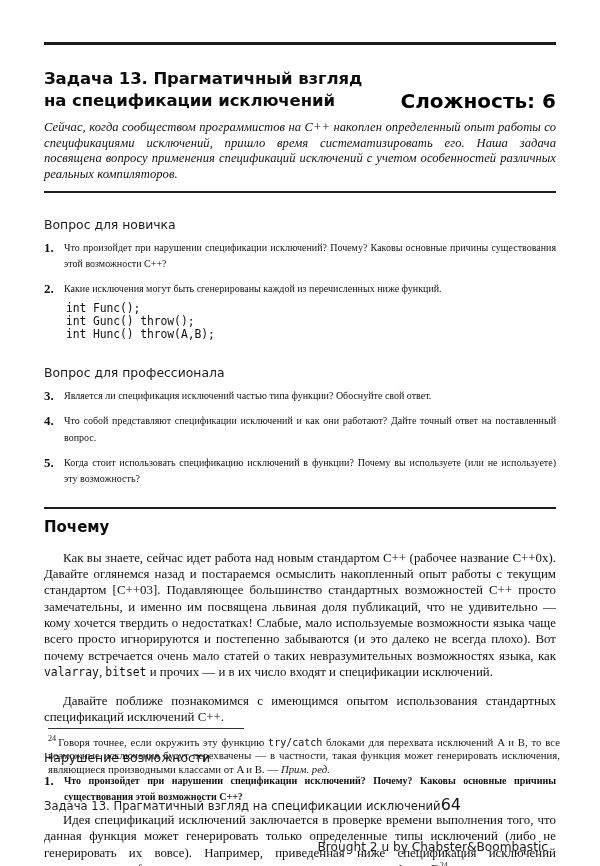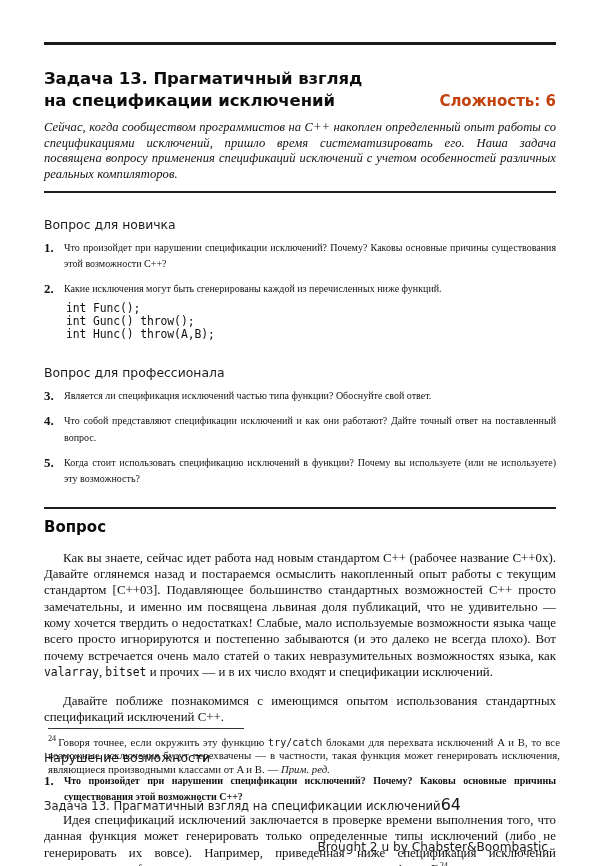--- a/index.html
+++ b/index.html
@@ -54,23 +54,23 @@
     font-family: "DejaVu Sans", sans-serif;
     font-weight: bold;
     font-size: 16.5px;
     line-height: 22px;
     letter-spacing: -0.1px;
     color: #0d0d0d;
   }
   .complexity {
     font-family: "DejaVu Sans", sans-serif;
     font-weight: bold;
-    font-size: 15px;
+    font-size: 20px;
     line-height: 22px;
-    color: #c2410c;
+    color: #000000;
     white-space: nowrap;
     padding-bottom: 0px;
   }
 
   
   .epigraph {
     margin-top: 8px;
     font-family: "Liberation Serif", serif;
     font-style: italic;
     font-size: 12.6px;
@@ -267,21 +267,21 @@
     </div>
     <div class="qitem">
       <div class="qnum">5.</div>
       <div class="qtext">Когда стоит использовать спецификацию исключений в функции? Почему вы используете (или не используете) эту возможность?</div>
     </div>
   </div>
 
   <div style="height:20px;"></div>
   <div class="rule-thin"></div>
 
-  <div class="solution-head">Вопрос</div>
+  <div class="solution-head">Почему</div>
 
   <div class="para indent"><span>Как вы знаете, сейчас идет работа над новым стандартом C++ (рабочее название C++0x). Давайте оглянемся назад и постараемся осмыслить накопленный опыт работы с текущим стандартом [C++03]. Подавляющее большинство стандартных возможностей C++ просто замечательны, и именно им посвящена львиная доля публикаций, что не удивительно — кому хочется твердить о недостатках! Слабые, мало используемые возможности языка чаще всего просто игнорируются и постепенно забываются (и это далеко не всегда плохо). Вот почему встречается очень мало статей о таких невразумительных возможностях языка, как </span><span class="mono-inline">valarray</span><span>, </span><span class="mono-inline">bitset</span><span> и прочих — и в их число входят и спецификации исключений.</span></div>
 
   <div class="para indent">Давайте поближе познакомимся с имеющимся опытом использования стандартных спецификаций исключений C++.</div>
 
   <div class="subhead">Нарушение возможности</div>
 
   <div class="qlist">
     <div class="qitem">
       <div class="qnum">1.</div>

